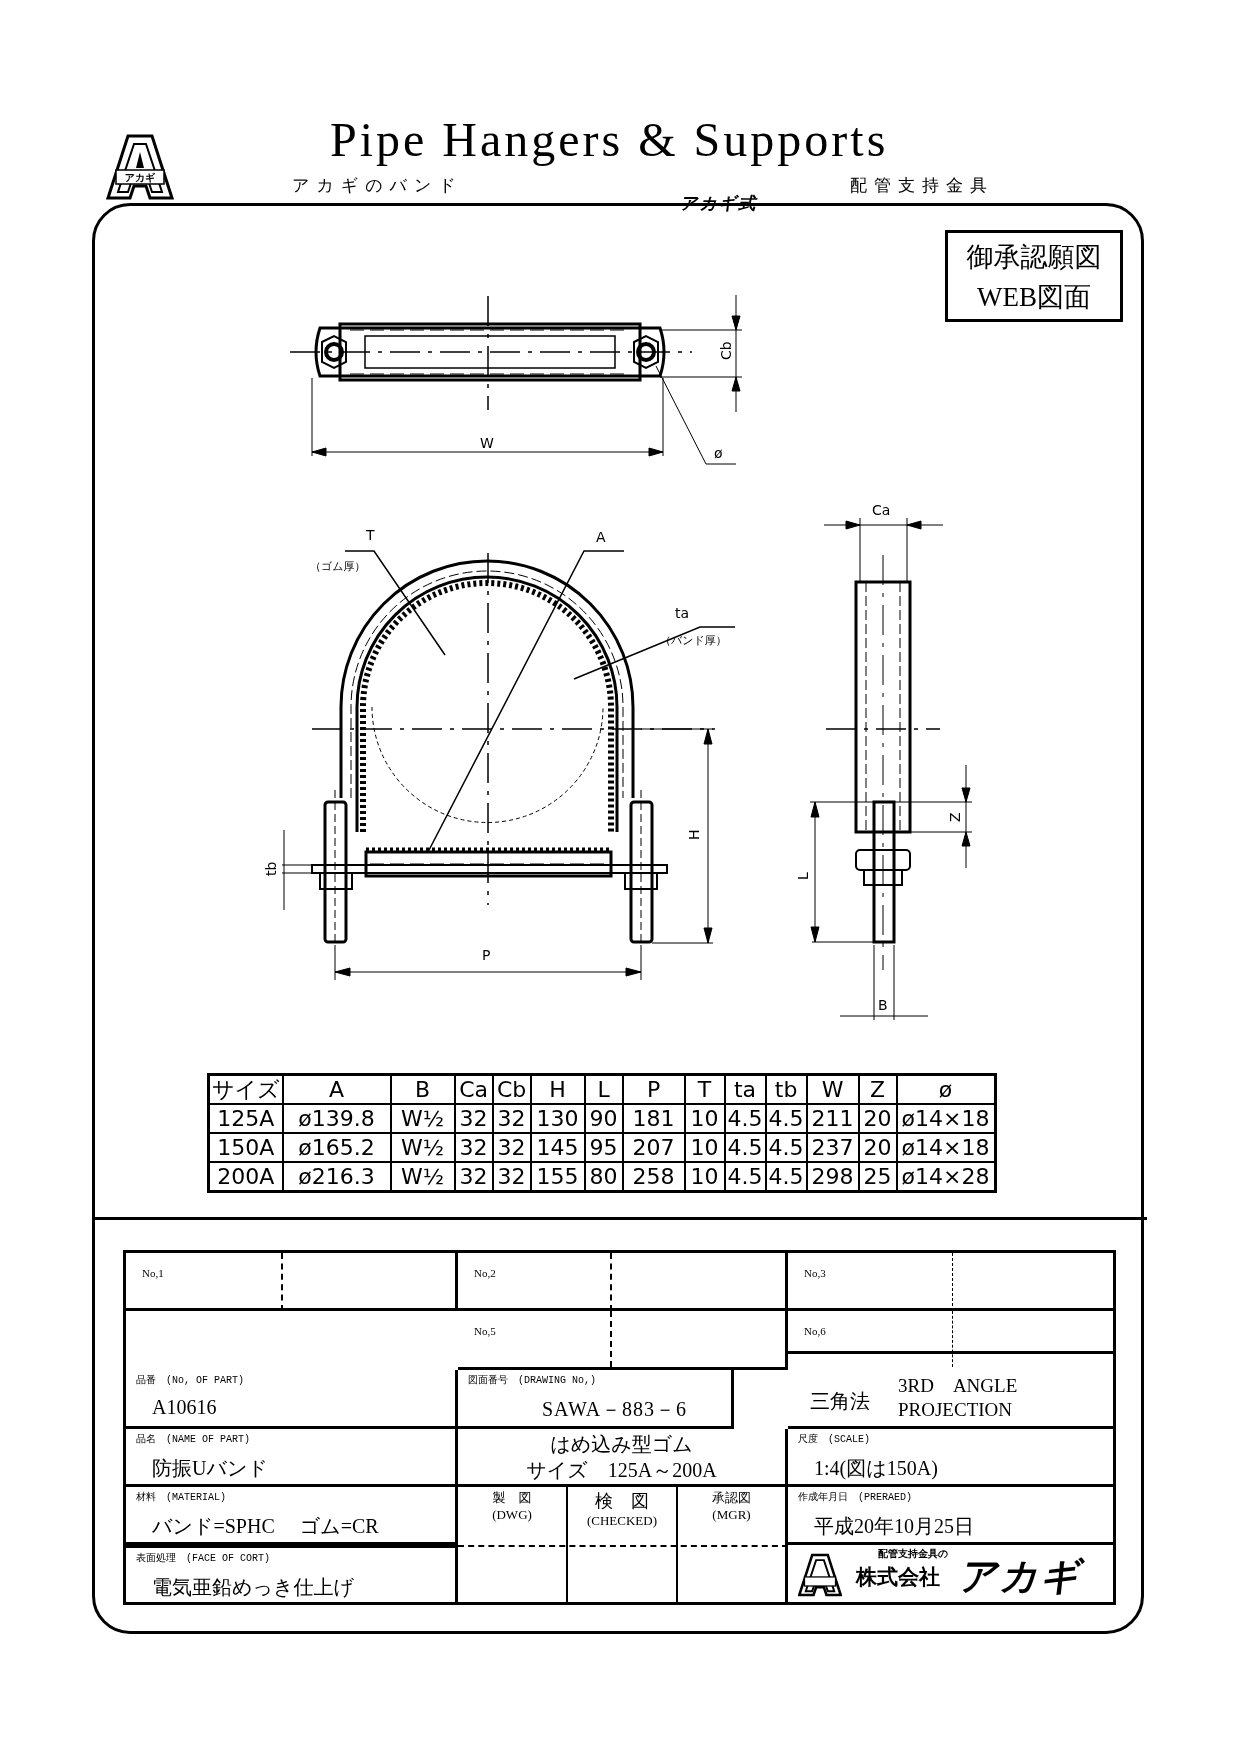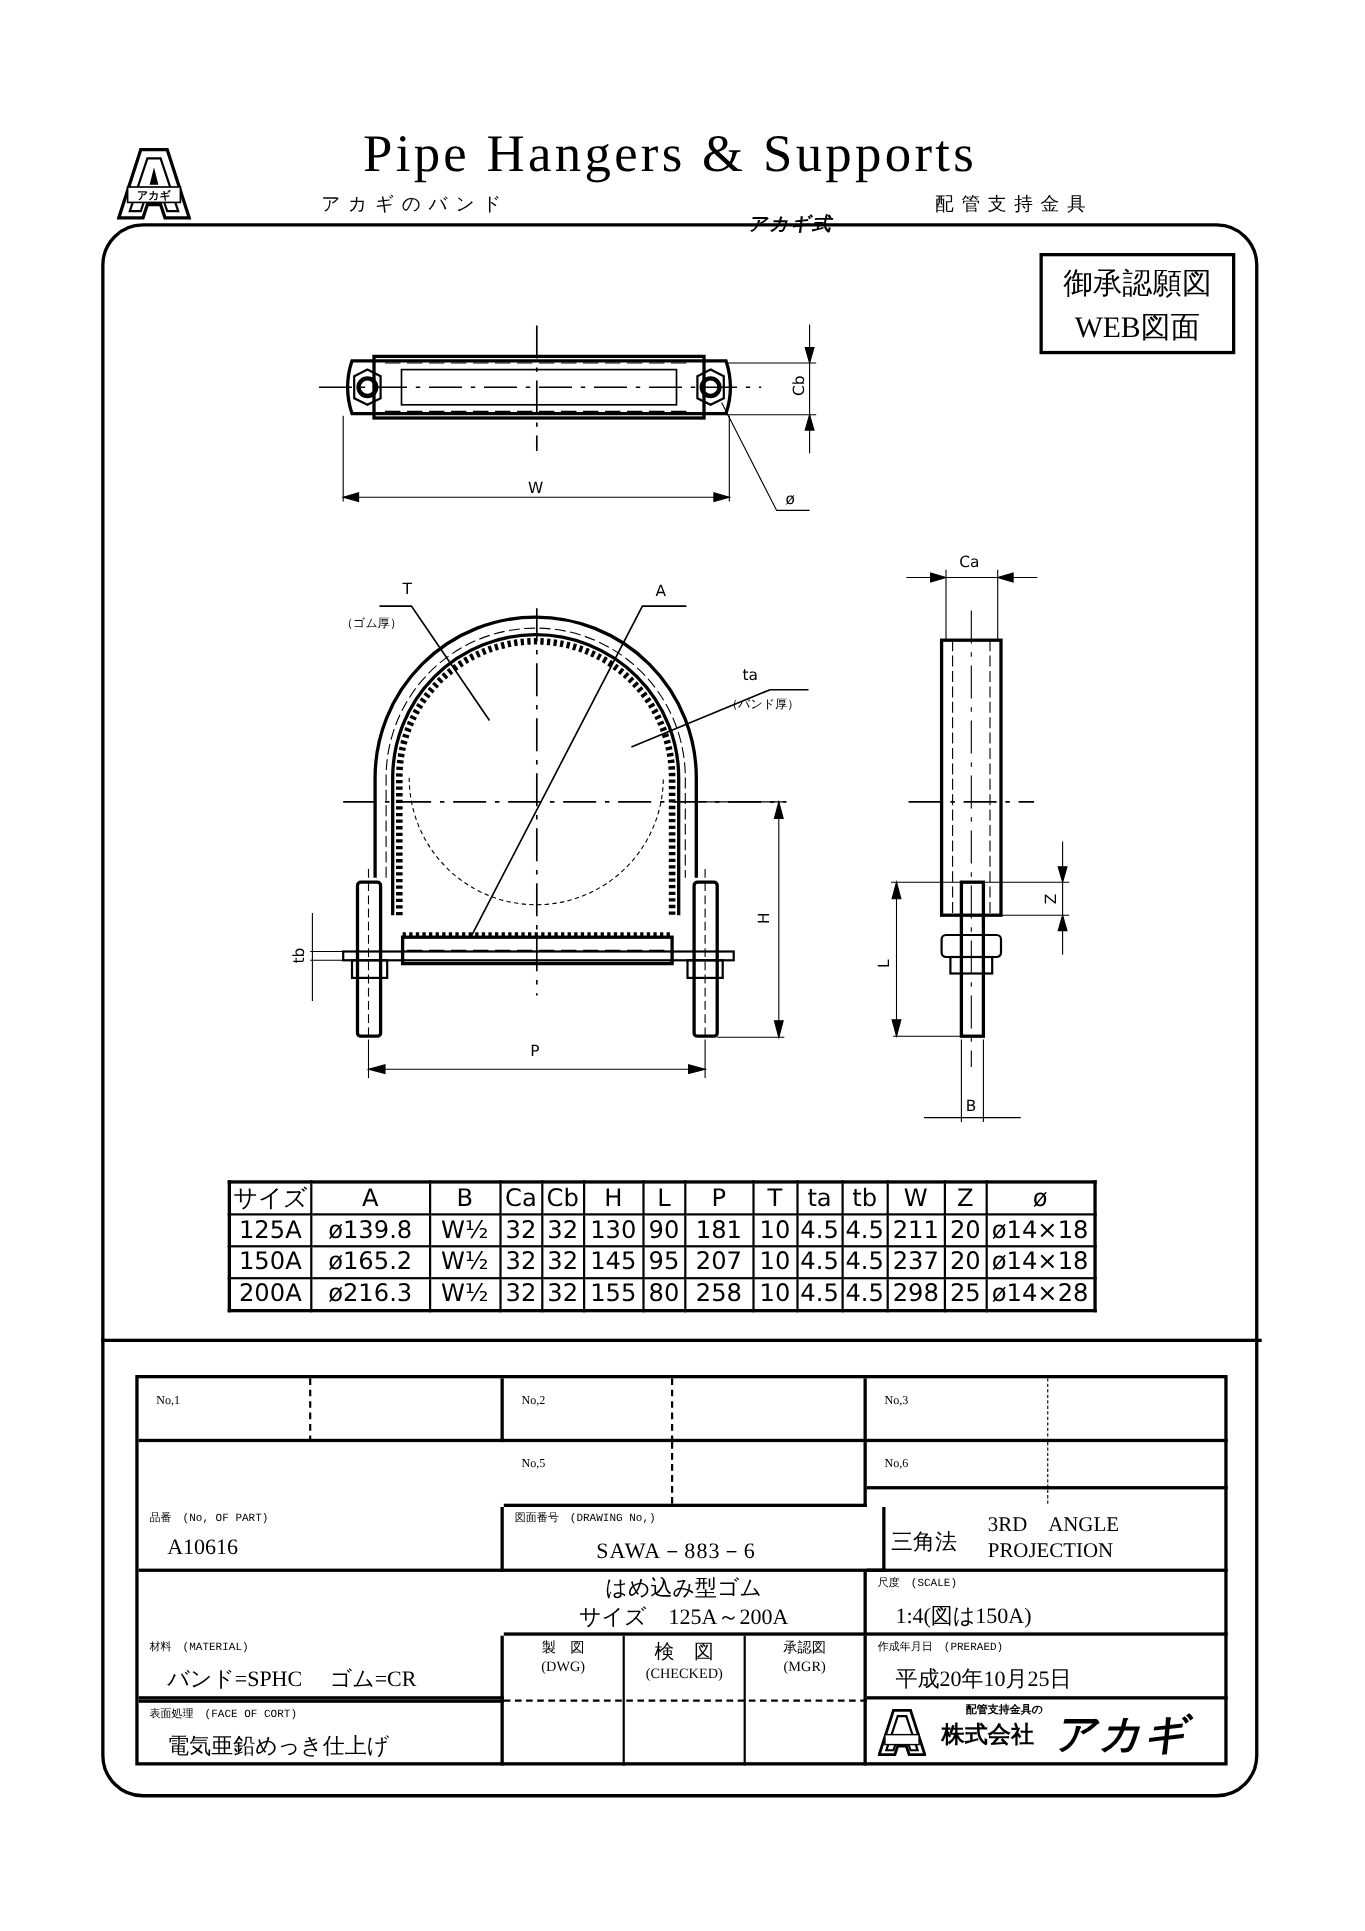--- a/index.html
+++ b/index.html
@@ -267,30 +267,34 @@
   </div>
   <div class="cell bB" style="left:662px;top:58px;width:328px;height:43px;">
     <span class="abs small" style="left:16px;top:14px;">No,6</span>
     <div class="dash" style="left:164px;top:0;height:56px;border-left-width:1px;"></div>
   </div>
 
   <div class="cell bR bB" style="left:0;top:117px;width:332px;height:59px;">
     <span class="abs lbl" style="left:10px;top:3px;">品番　(No, OF PART)</span>
     <span class="abs val" style="left:26px;top:26px;">A10616</span>
   </div>
-  <div class="cell bR bB" style="left:332px;top:117px;width:347px;height:59px;">
+  <div class="cell bR bB" style="left:332px;top:117px;width:276px;height:59px;">
     <span class="abs lbl" style="left:10px;top:3px;">図面番号　(DRAWING No,)</span>
     <span class="abs val" style="left:84px;top:26px;letter-spacing:1px;">SAWA－883－6</span>
   </div>
   <div class="cell bB" style="left:662px;top:117px;width:328px;height:59px;">
     <span class="abs val" style="left:22px;top:18px;">三角法</span>
     <span class="abs val" style="left:110px;top:3px;font-size:19px;">3RD　ANGLE</span>
     <span class="abs val" style="left:110px;top:29px;font-size:19px;">PROJECTION</span>
   </div>
 
+  <div class="cell bR bB" style="left:0;top:176px;width:332px;height:58px;">
+    <span class="abs lbl" style="left:10px;top:3px;">品名　(NAME OF PART)</span>
+    <span class="abs val" style="left:26px;top:26px;">防振Uバンド</span>
+  </div>
   <div class="cell bR bB" style="left:332px;top:176px;width:330px;height:58px;text-align:center;">
     <div class="val" style="margin-top:2px;line-height:26px;">はめ込み型ゴム</div>
     <div class="val" style="line-height:26px;">サイズ　125A～200A</div>
   </div>
   <div class="cell bB" style="left:662px;top:176px;width:328px;height:58px;">
     <span class="abs lbl" style="left:10px;top:3px;">尺度　(SCALE)</span>
     <span class="abs val" style="left:26px;top:26px;">1:4(図は150A)</span>
   </div>
 
   <div class="cell bR bB" style="left:0;top:234px;width:332px;height:58px;">

